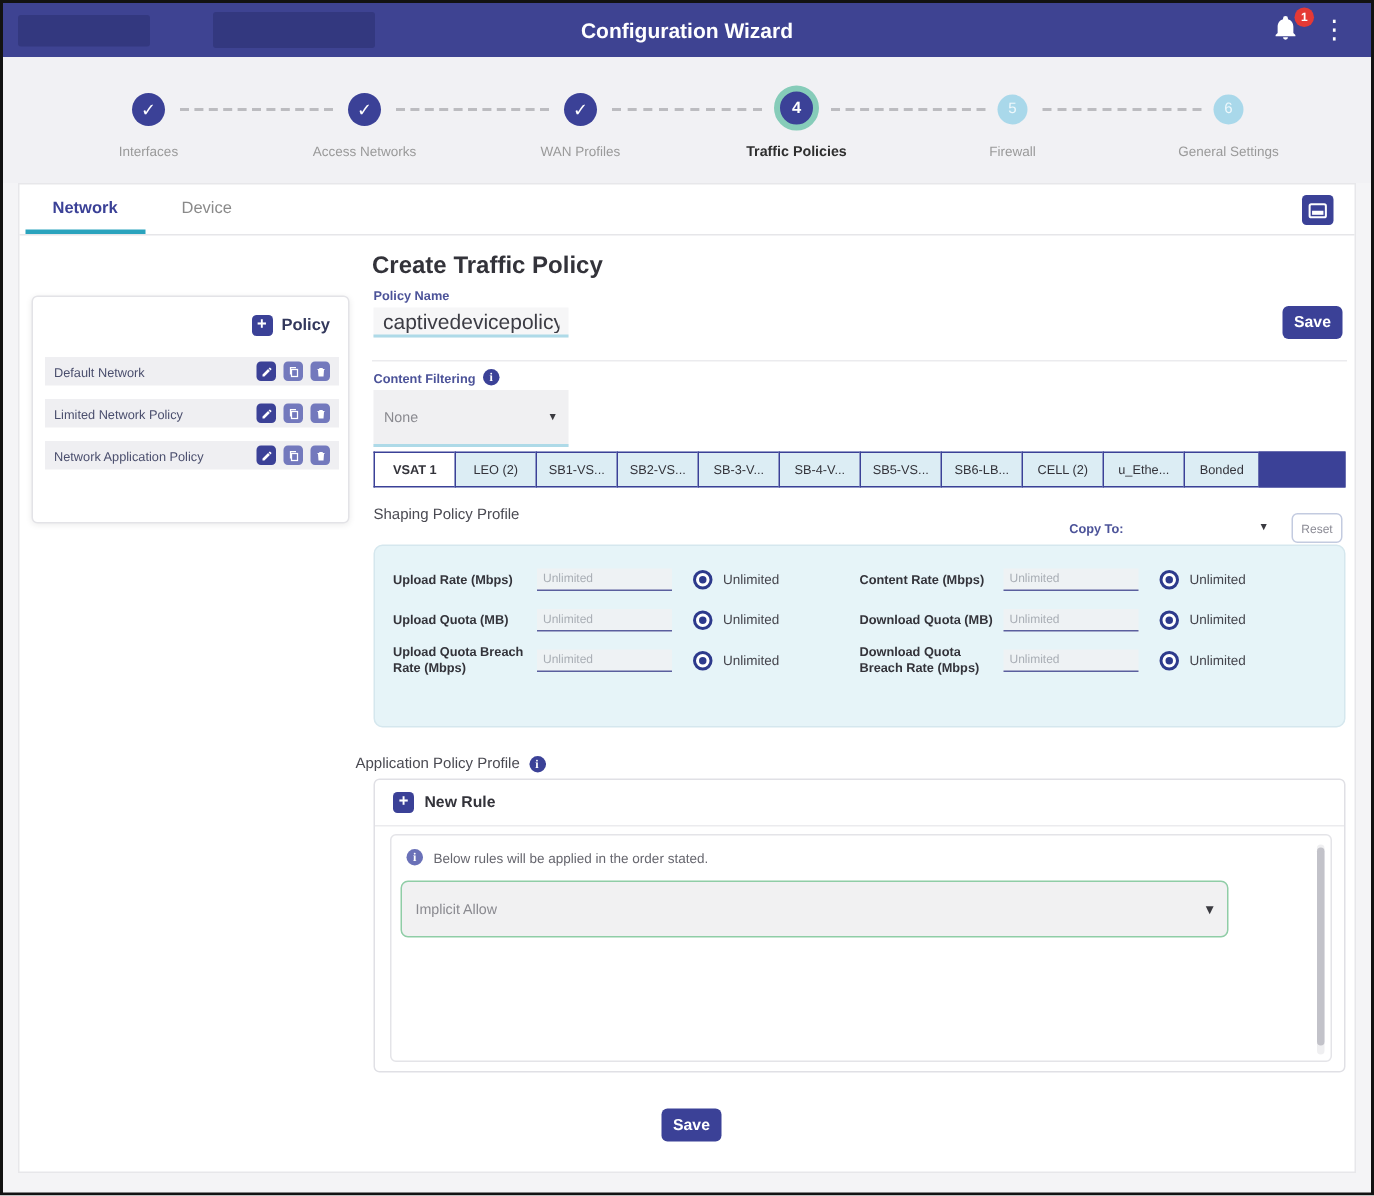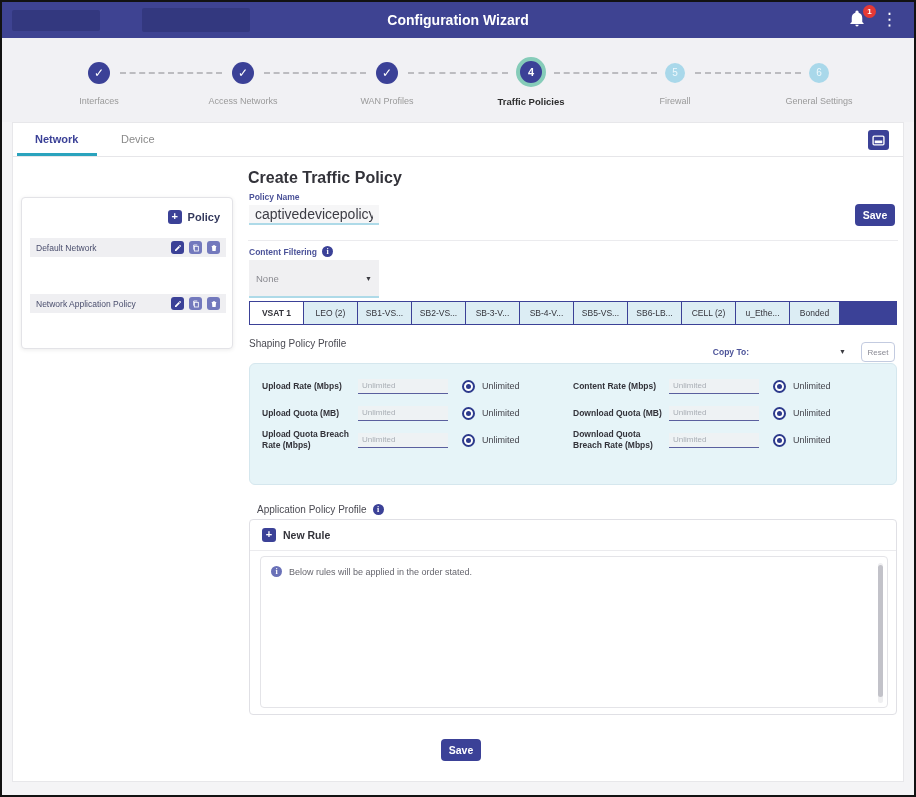--- a/index.html
+++ b/index.html
@@ -79,21 +79,21 @@
   .sp-row { display: flex; align-items: center; min-height: 26px; margin-bottom: 1px; }
   .sp-label { width: 96px; font-size: 8.5px; font-weight: bold; color: #33333a; line-height: 1.25; }
   .sp-input { width: 90px; height: 15px; background: #eef2f4; border: none; border-bottom: 1px solid #5a5f9e; font-size: 8px; color: #555; padding: 0 4px; margin-right: 14px; font-family: "Liberation Sans", sans-serif; }
   .sp-input::placeholder, .policy-name-input::placeholder { color: #a9aeb5; }
   .radio-group { display: flex; align-items: center; gap: 7px; }
   .radio { width: 13px; height: 13px; border-radius: 50%; border: 2px solid #2d3a8c; display: flex; align-items: center; justify-content: center; cursor: pointer; background: #fff; }
   .radio .dot { width: 5px; height: 5px; border-radius: 50%; background: #2d3a8c; }
   .radio-label { font-size: 9px; color: #44444c; }
 
   
-  .app-title-row { position: absolute; left: 244px; top: 381px; display: flex; align-items: center; gap: 6px; }
+  .app-title-row { position: absolute; left: 224px; top: 381px; display: flex; align-items: center; gap: 6px; }
   .app-title { font-size: 10px; color: #4a4a52; }
   .rule-card { position: absolute; left: 236px; top: 396px; width: 648px; height: 196px; background: #fff; border: 1px solid #e0e0e5; border-radius: 4px; }
   .new-rule { position: absolute; left: 12px; top: 8px; display: flex; align-items: center; gap: 7px; cursor: pointer; }
   .new-rule-label { font-size: 10.5px; font-weight: bold; color: #33333a; }
   .rule-divider { position: absolute; left: 0; top: 30px; width: 100%; height: 1px; background: #ebebee; }
   .rule-inner { position: absolute; left: 10px; top: 36px; width: 628px; height: 152px; border: 1px solid #e4e4e8; border-radius: 4px; }
   .rule-info-row { position: absolute; left: 10px; top: 9px; display: flex; align-items: center; gap: 7px; }
   .info-dot.muted { background: #6a71b8; }
   .rule-info-text { font-size: 9px; color: #66666e; }
   .rule-select { position: absolute; left: 6px; top: 30px; width: 552px; height: 22px; background: #f1f1f2; border: 1.5px solid #8fcda6; border-radius: 5px; border-bottom: 1.5px solid #8fcda6; }
@@ -175,20 +175,39 @@
               <rect x="7" y="7" width="12" height="14" fill="none" stroke="#fff" stroke-width="2.5"></rect>
               <path d="M5 17V3h11" fill="none" stroke="#fff" stroke-width="2.5"></path>
             </svg>
           </span>
         <span class="icon-btn del">
             <svg width="8" height="8" viewBox="0 0 24 24">
               <path d="M6 8h12l-1 13H7L6 8zm3-4h6l1 2h3v2H5V6h3l1-2z" fill="#fff"></path>
             </svg>
           </span>
       </div>
+      <div class="policy-row" style="top:68px">
+        <span class="name">Limited Network Policy</span>
+        <span class="icon-btn edit">
+            <svg width="8" height="8" viewBox="0 0 24 24">
+              <path d="M3 17.2V21h3.8L17.8 9.9l-3.7-3.7L3 17.2zM20.7 7a1 1 0 0 0 0-1.4l-2.3-2.3a1 1 0 0 0-1.4 0L15.2 5l3.8 3.8L20.7 7z" fill="#fff"></path>
+            </svg>
+          </span>
+        <span class="icon-btn copy">
+            <svg width="8" height="8" viewBox="0 0 24 24">
+              <rect x="7" y="7" width="12" height="14" fill="none" stroke="#fff" stroke-width="2.5"></rect>
+              <path d="M5 17V3h11" fill="none" stroke="#fff" stroke-width="2.5"></path>
+            </svg>
+          </span>
+        <span class="icon-btn del">
+            <svg width="8" height="8" viewBox="0 0 24 24">
+              <path d="M6 8h12l-1 13H7L6 8zm3-4h6l1 2h3v2H5V6h3l1-2z" fill="#fff"></path>
+            </svg>
+          </span>
+      </div>
       <div class="policy-row" style="top:96px">
         <span class="name">Network Application Policy</span>
         <span class="icon-btn edit">
             <svg width="8" height="8" viewBox="0 0 24 24">
               <path d="M3 17.2V21h3.8L17.8 9.9l-3.7-3.7L3 17.2zM20.7 7a1 1 0 0 0 0-1.4l-2.3-2.3a1 1 0 0 0-1.4 0L15.2 5l3.8 3.8L20.7 7z" fill="#fff"></path>
             </svg>
           </span>
         <span class="icon-btn copy">
             <svg width="8" height="8" viewBox="0 0 24 24">
               <rect x="7" y="7" width="12" height="14" fill="none" stroke="#fff" stroke-width="2.5"></rect>
@@ -319,20 +338,24 @@
       <div class="new-rule">
         <span class="plus-sq">+</span>
         <span class="new-rule-label">New Rule</span>
       </div>
       <div class="rule-divider"></div>
       <div class="rule-inner">
         <div class="rule-info-row">
           <span class="info-dot muted">i</span>
           <span class="rule-info-text">Below rules will be applied in the order stated.</span>
         </div>
+        <div class="select-box rule-select">
+          <span class="select-value">Implicit Allow</span>
+          <span class="caret">▼</span>
+        </div>
         <div class="scrollbar">
           <div class="scroll-thumb"></div>
         </div>
       </div>
     </div>
 
     <button class="save-btn save-bottom">Save</button>
   </div>
 
 </div>

